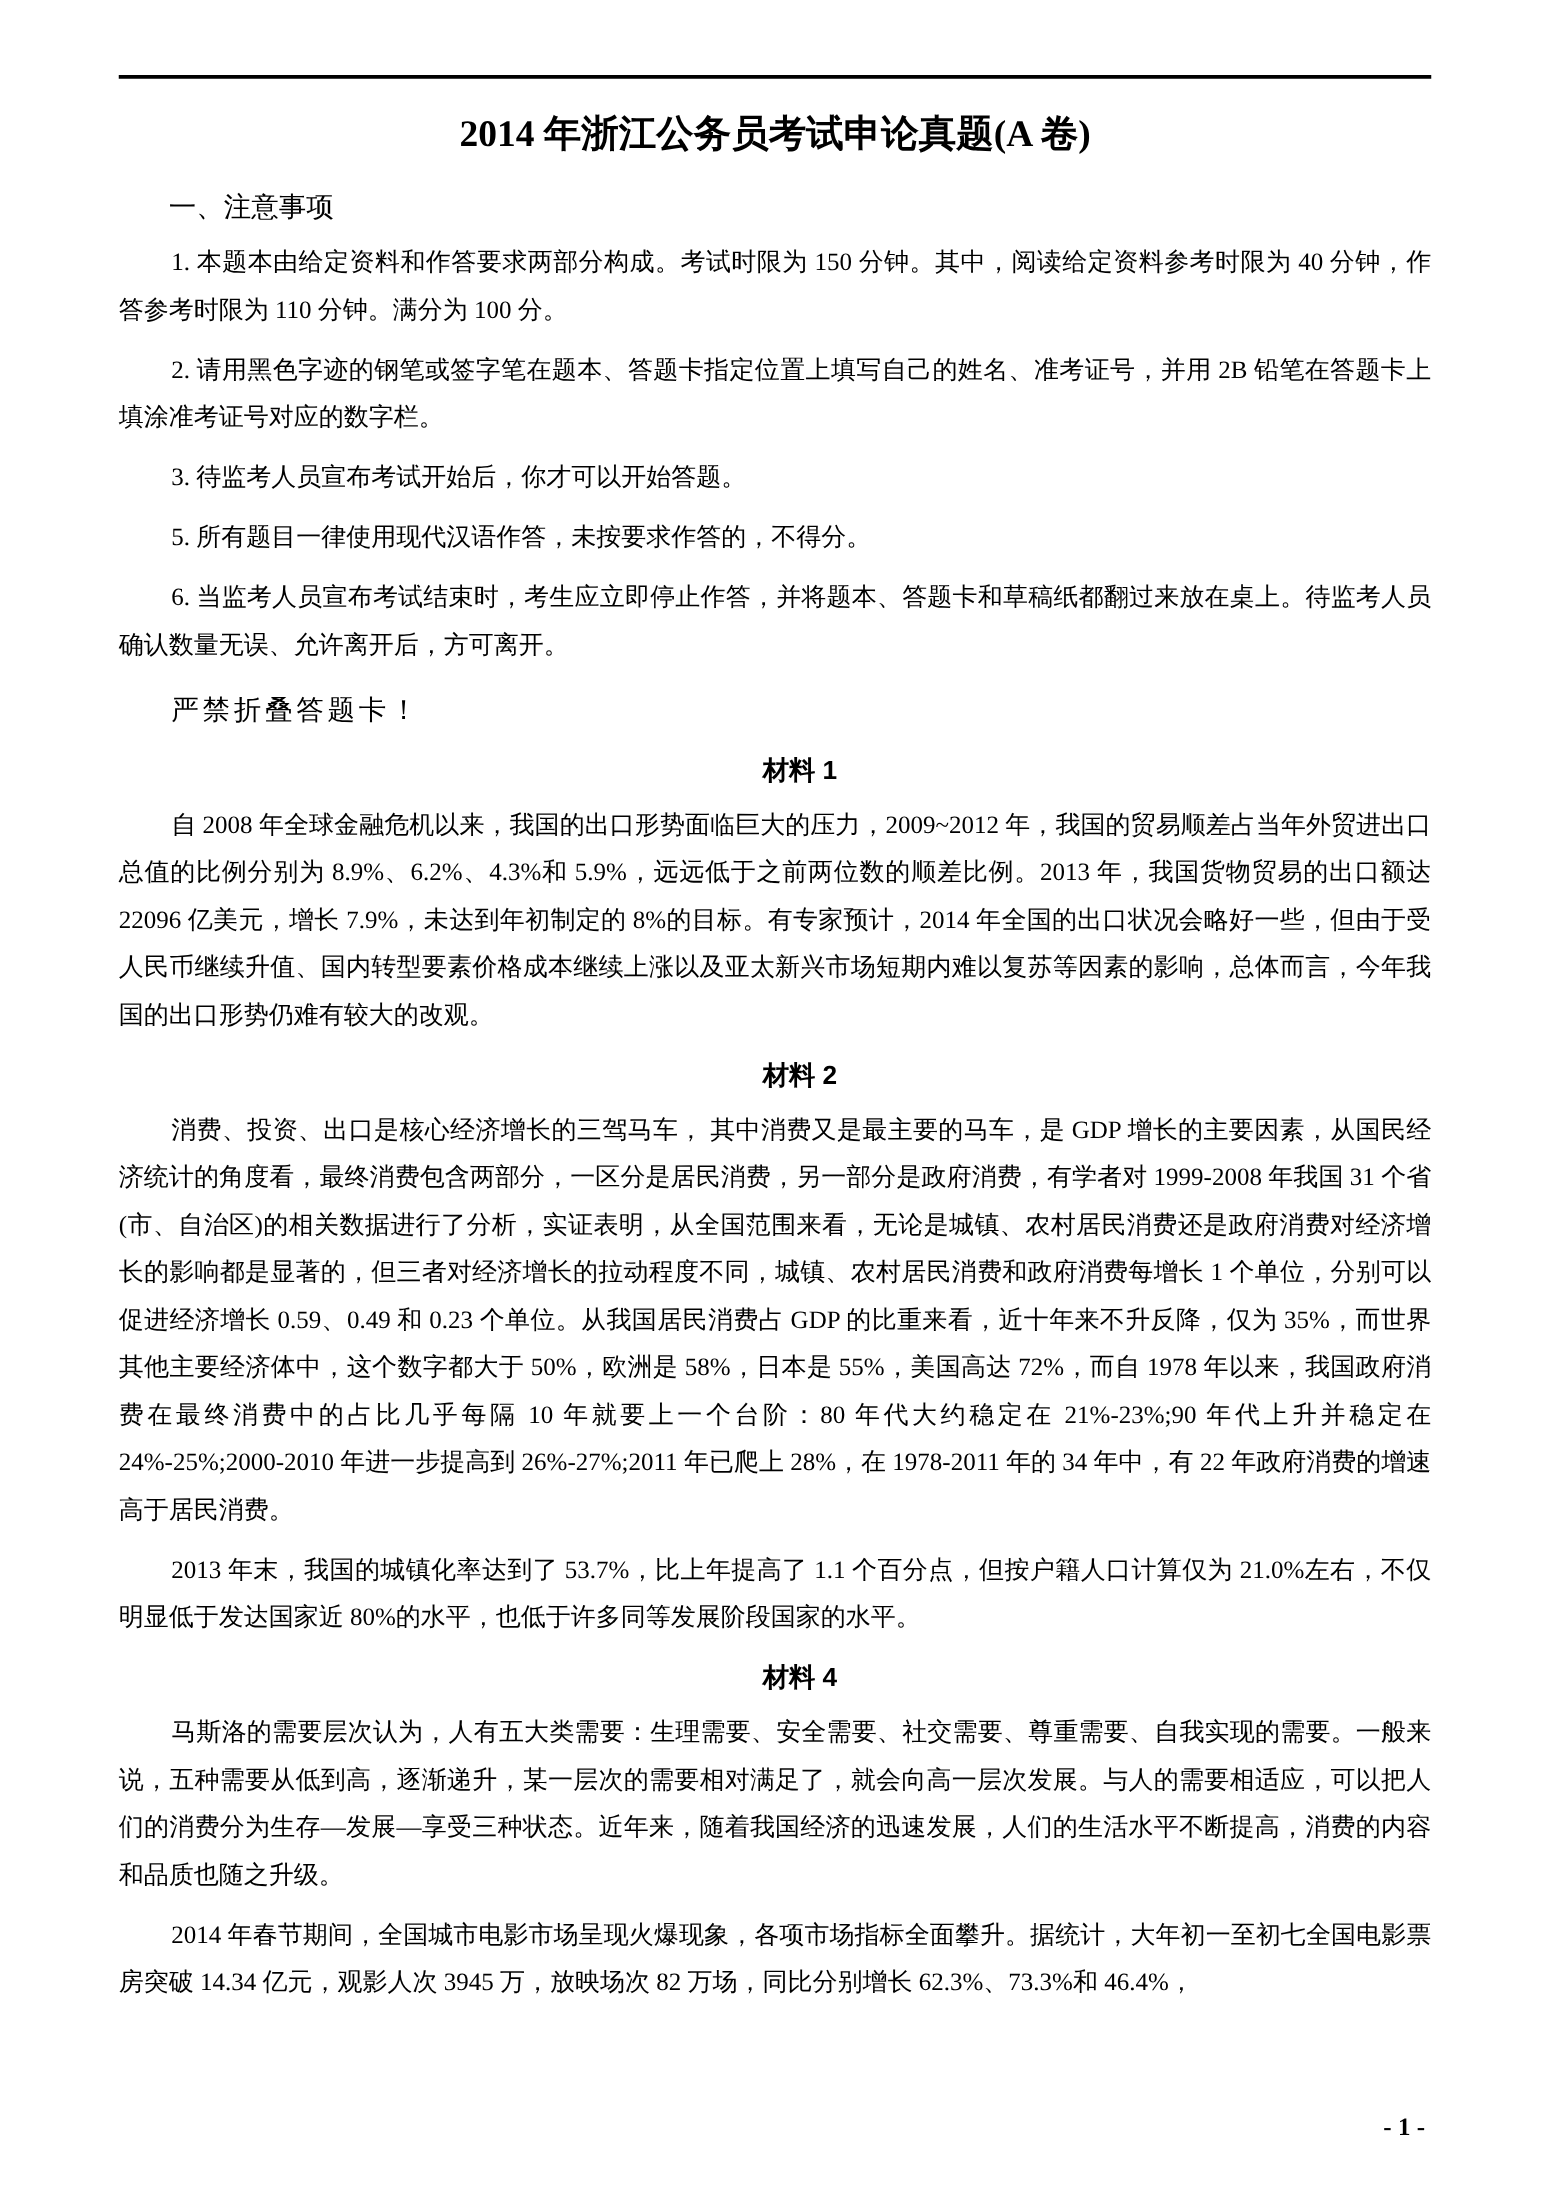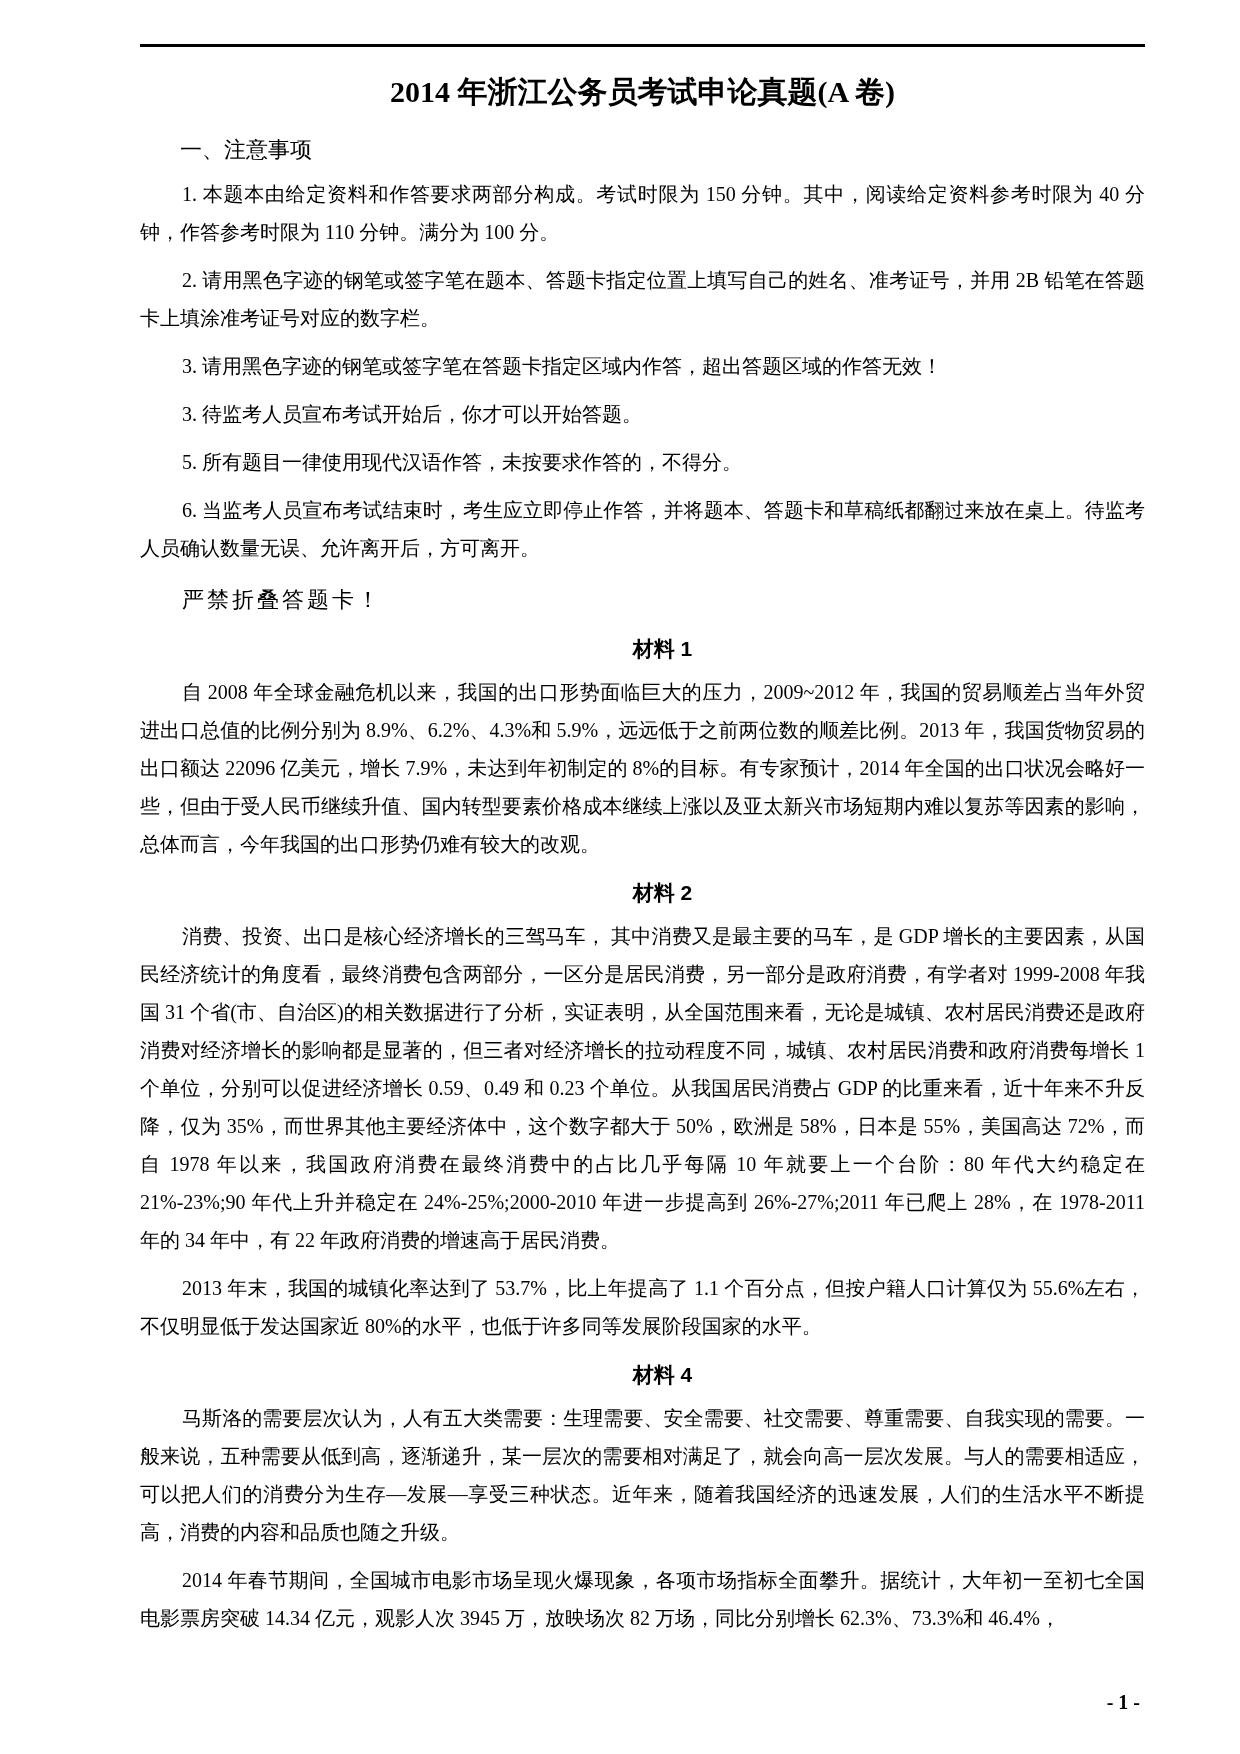--- a/index.html
+++ b/index.html
@@ -2,21 +2,21 @@
 <html><head>
 <meta charset="utf-8">
 <style>
   html, body { margin: 0; padding: 0; }
   body {
     width: 1240px; height: 1754px;
     background: #ffffff; color: #000000;
     font-family: "Liberation Serif", "DejaVu Serif", serif;
     position: relative; overflow: hidden;
   }
-  .page { padding: 0 95px; box-sizing: border-box; margin-left: 45px; }
+  .page { padding: 16px 95px; box-sizing: border-box; }
   .top-rule {
     margin-top: 44px; height: 3px; background: #000;
   }
   .doc-title {
     text-align: center; font-size: 30px; font-weight: bold;
     line-height: 42px; margin: 24px 0 0 0;
   }
   .section-heading {
     font-family: "Liberation Sans", "DejaVu Sans", sans-serif;
     font-size: 22px; font-weight: normal; line-height: 30px;
@@ -48,35 +48,34 @@
 <div class="page">
 
   <div class="top-rule"></div>
 
   <h1 class="doc-title">2014 年浙江公务员考试申论真题(A 卷)</h1>
 
   <h2 class="section-heading">一、注意事项</h2>
 
   <p class="para">1. 本题本由给定资料和作答要求两部分构成。考试时限为 150 分钟。其中，阅读给定资料参考时限为 40 分钟，作答参考时限为 110 分钟。满分为 100 分。</p>
   <p class="para">2. 请用黑色字迹的钢笔或签字笔在题本、答题卡指定位置上填写自己的姓名、准考证号，并用 2B 铅笔在答题卡上填涂准考证号对应的数字栏。</p>
-  <p class="para">3. 请用黑色字迹的钢笔或签字笔在答题卡指定区域内作答，超出答题区域的作答无效！</p>
   <p class="para">3. 待监考人员宣布考试开始后，你才可以开始答题。</p>
   <p class="para">5. 所有题目一律使用现代汉语作答，未按要求作答的，不得分。</p>
   <p class="para">6. 当监考人员宣布考试结束时，考生应立即停止作答，并将题本、答题卡和草稿纸都翻过来放在桌上。待监考人员确认数量无误、允许离开后，方可离开。</p>
 
   <p class="warning">严禁折叠答题卡！</p>
 
 
   <h3 class="material-label">材料 1</h3>
   <p class="para">自 2008 年全球金融危机以来，我国的出口形势面临巨大的压力，2009~2012 年，我国的贸易顺差占当年外贸进出口总值的比例分别为 8.9%、6.2%、4.3%和 5.9%，远远低于之前两位数的顺差比例。2013 年，我国货物贸易的出口额达 22096 亿美元，增长 7.9%，未达到年初制定的 8%的目标。有专家预计，2014 年全国的出口状况会略好一些，但由于受人民币继续升值、国内转型要素价格成本继续上涨以及亚太新兴市场短期内难以复苏等因素的影响，总体而言，今年我国的出口形势仍难有较大的改观。</p>
 
   <h3 class="material-label">材料 2</h3>
   <p class="para">消费、投资、出口是核心经济增长的三驾马车， 其中消费又是最主要的马车，是 GDP 增长的主要因素，从国民经济统计的角度看，最终消费包含两部分，一区分是居民消费，另一部分是政府消费，有学者对 1999-2008 年我国 31 个省(市、自治区)的相关数据进行了分析，实证表明，从全国范围来看，无论是城镇、农村居民消费还是政府消费对经济增长的影响都是显著的，但三者对经济增长的拉动程度不同，城镇、农村居民消费和政府消费每增长 1 个单位，分别可以促进经济增长 0.59、0.49 和 0.23 个单位。从我国居民消费占 GDP 的比重来看，近十年来不升反降，仅为 35%，而世界其他主要经济体中，这个数字都大于 50%，欧洲是 58%，日本是 55%，美国高达 72%，而自 1978 年以来，我国政府消费在最终消费中的占比几乎每隔 10 年就要上一个台阶：80 年代大约稳定在 21%-23%;90 年代上升并稳定在 24%-25%;2000-2010 年进一步提高到 26%-27%;2011 年已爬上 28%，在 1978-2011 年的 34 年中，有 22 年政府消费的增速高于居民消费。</p>
 
-  <p class="para">2013 年末，我国的城镇化率达到了 53.7%，比上年提高了 1.1 个百分点，但按户籍人口计算仅为 55.6%左右，不仅明显低于发达国家近 80%的水平，也低于许多同等发展阶段国家的水平。</p>
+  <p class="para">2013 年末，我国的城镇化率达到了 53.7%，比上年提高了 1.1 个百分点，但按户籍人口计算仅为 21.0%左右，不仅明显低于发达国家近 80%的水平，也低于许多同等发展阶段国家的水平。</p>
 
   <h3 class="material-label">材料 4</h3>
   <p class="para">马斯洛的需要层次认为，人有五大类需要：生理需要、安全需要、社交需要、尊重需要、自我实现的需要。一般来说，五种需要从低到高，逐渐递升，某一层次的需要相对满足了，就会向高一层次发展。与人的需要相适应，可以把人们的消费分为生存—发展—享受三种状态。近年来，随着我国经济的迅速发展，人们的生活水平不断提高，消费的内容和品质也随之升级。</p>
   <p class="para">2014 年春节期间，全国城市电影市场呈现火爆现象，各项市场指标全面攀升。据统计，大年初一至初七全国电影票房突破 14.34 亿元，观影人次 3945 万，放映场次 82 万场，同比分别增长 62.3%、73.3%和 46.4%，</p>
 
 </div>
 
 <div class="page-number">- 1 -</div>
 
 </body></html>

